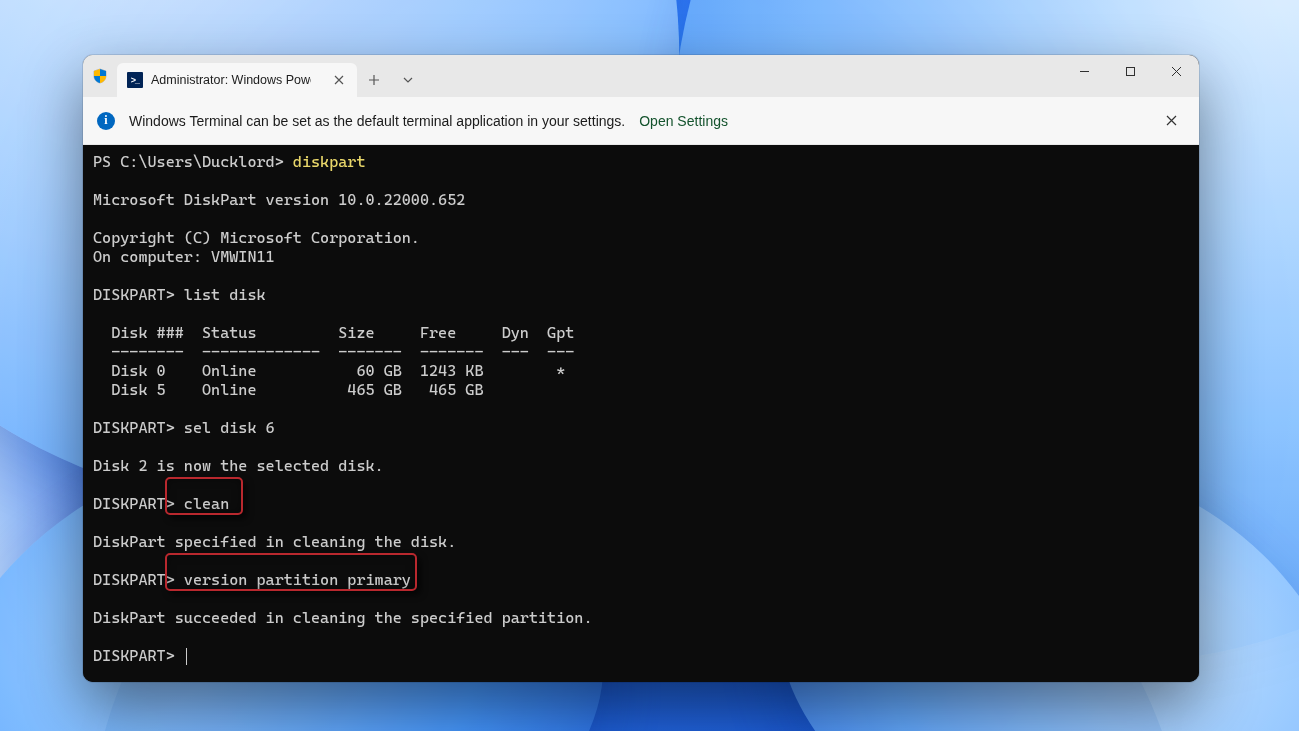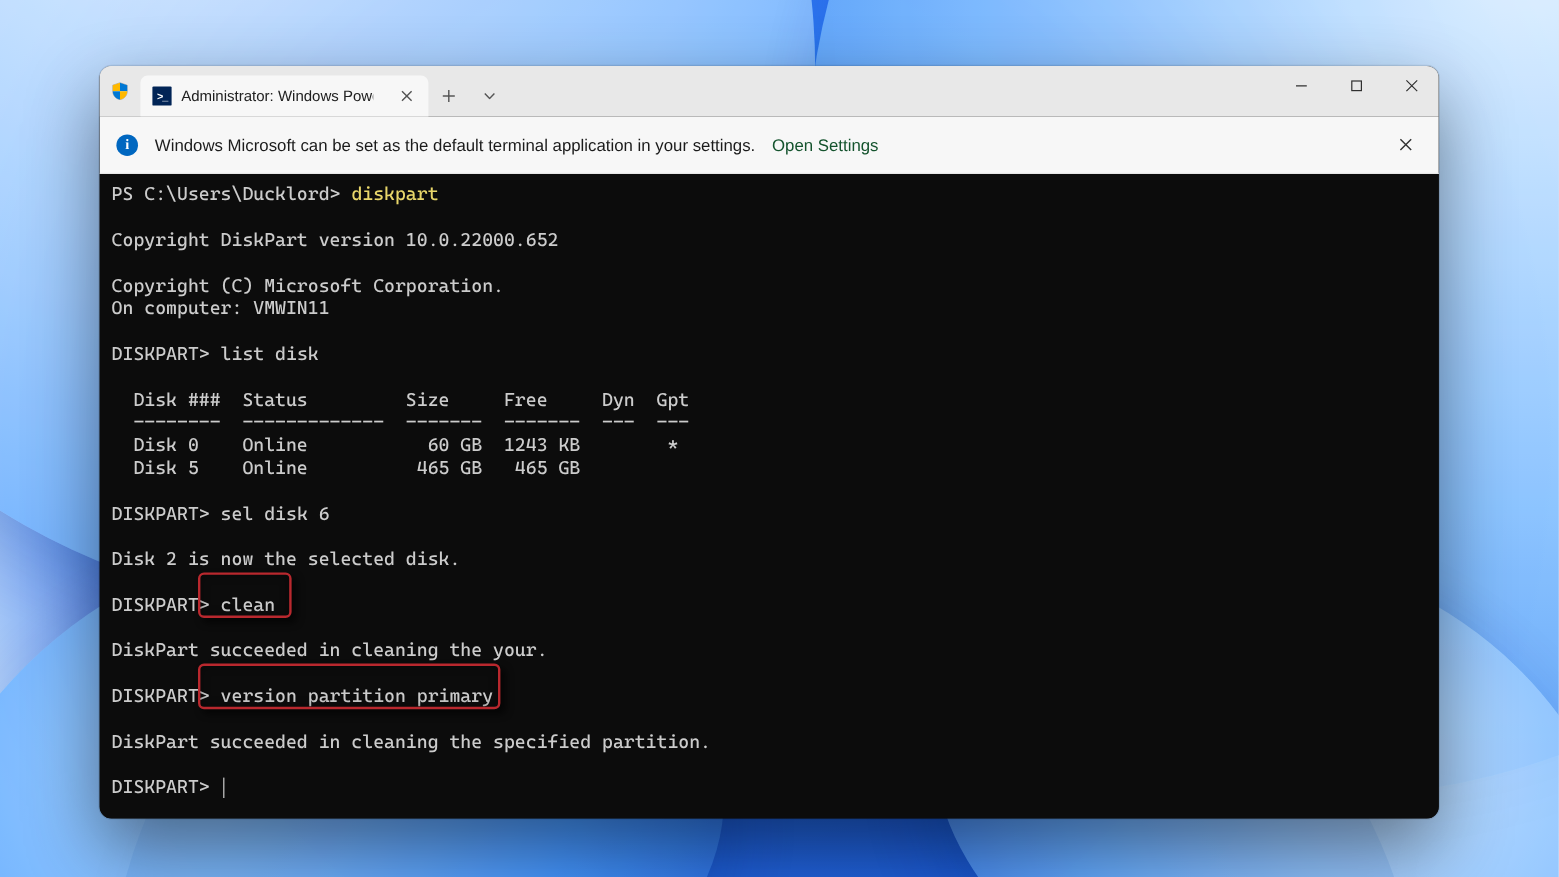--- a/index.html
+++ b/index.html
@@ -181,50 +181,50 @@
       <div class="winbtn close">
         <svg width="11" height="11" viewBox="0 0 11 11">
             <path d="M1 1 L10 10 M10 1 L1 10" stroke="currentColor" stroke-width="1"></path>
           </svg>
       </div>
     </div>
   </div>
 
   <div class="infobar">
     <span class="info-icon">i</span>
-    <span>Windows Microsoft can be set as the default terminal application in your settings.</span>
+    <span>Windows Terminal can be set as the default terminal application in your settings.</span>
     <span class="info-link">Open Settings</span>
     <span class="info-close">
       <svg width="11" height="11" viewBox="0 0 11 11">
           <path d="M1 1 L10 10 M10 1 L1 10" stroke="#333" stroke-width="1.2"></path>
         </svg>
     </span>
   </div>
 
   <div class="terminal"><span>PS C:\Users\Ducklord&gt; </span><span class="cmd-yellow">diskpart</span>
 
-<span>Copyright DiskPart version 10.0.22000.652</span>
+<span>Microsoft DiskPart version 10.0.22000.652</span>
 
 <span>Copyright (C) Microsoft Corporation.</span>
 <span>On computer: VMWIN11</span>
 
 <span>DISKPART&gt; </span><span>list disk</span>
 
 <span>  Disk ###  Status         Size     Free     Dyn  Gpt</span>
 <span>  --------  -------------  -------  -------  ---  ---</span>
 <span>  Disk 0    Online           60 GB  1243 KB        *</span>
 <span>  Disk 5    Online          465 GB   465 GB</span>
 
 <span>DISKPART&gt; </span><span>sel disk 6</span>
 
 <span>Disk 2 is now the selected disk.</span>
 
 <span>DISKPART&gt; </span><span>clean</span>
 
-<span>DiskPart succeeded in cleaning the your.</span>
+<span>DiskPart specified in cleaning the disk.</span>
 
 <span>DISKPART&gt; </span><span>version partition primary</span>
 
 <span>DiskPart succeeded in cleaning the specified partition.</span>
 
 <span>DISKPART&gt; </span><span class="cursor-block"></span>
     <div class="hl-box" style="left:82px; top:332px; width:78px; height:38px;"></div>
     <div class="hl-box" style="left:82px; top:408px; width:252px; height:38px;"></div>
   </div>
 

